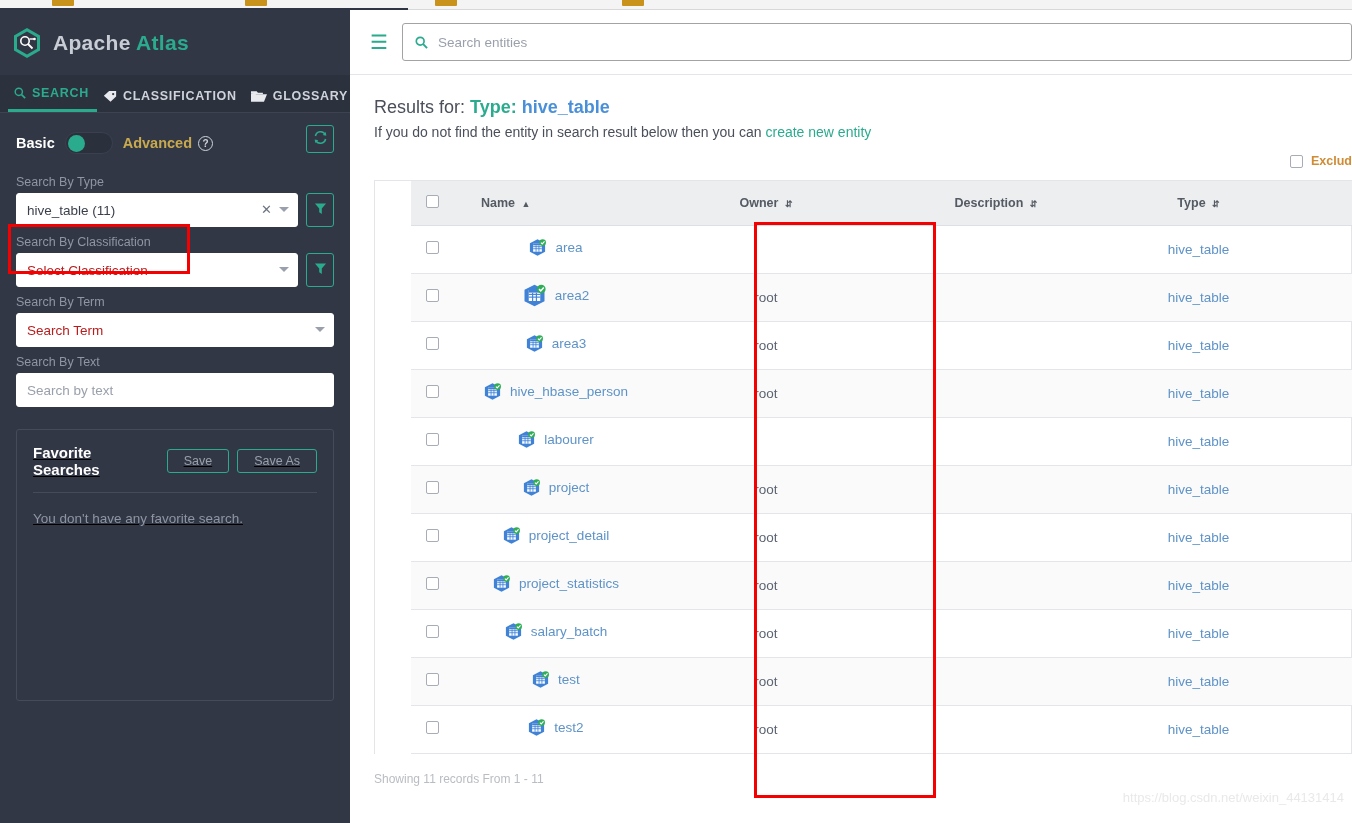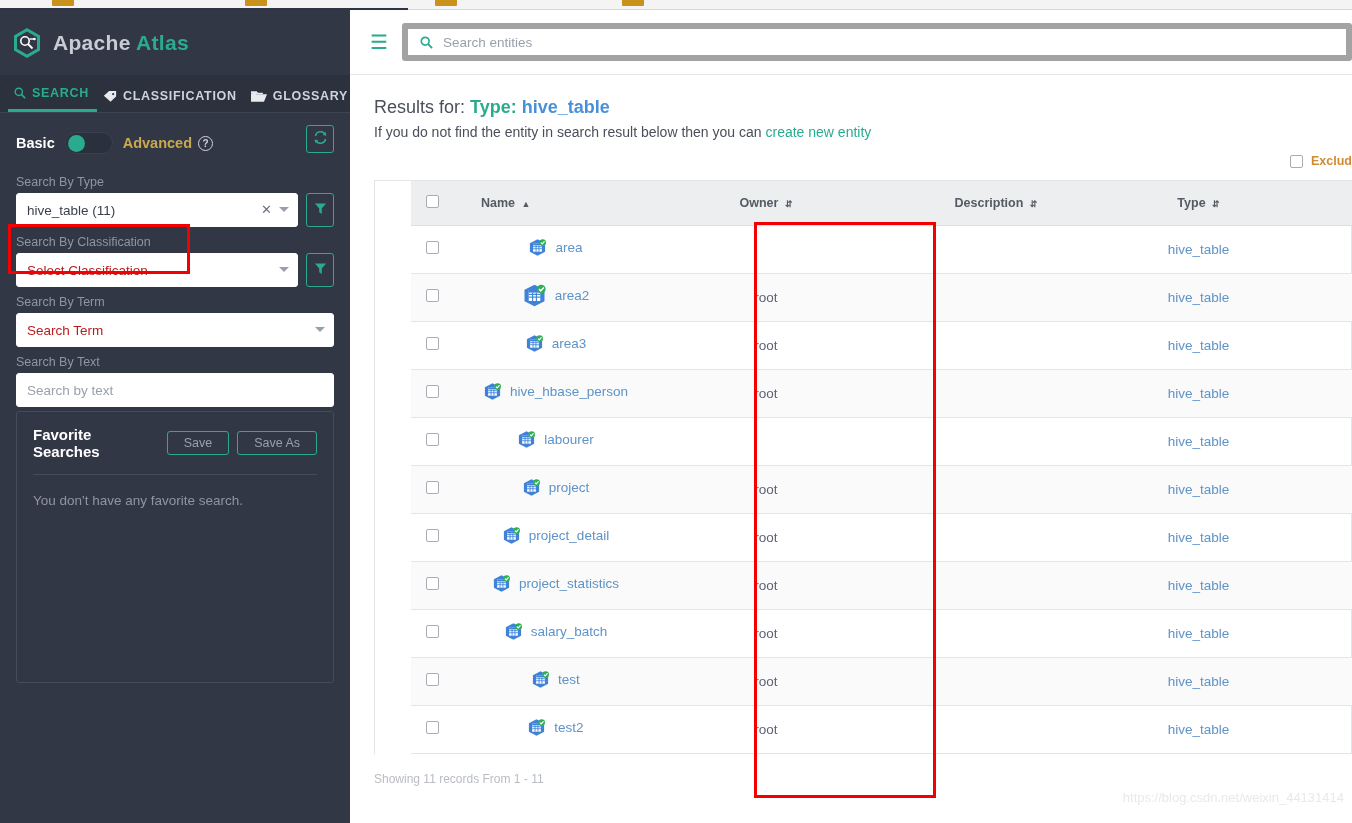--- a/index.html
+++ b/index.html
@@ -135,22 +135,22 @@
     background: transparent; color: #9aa0ab; font-size: 13.5px; cursor: pointer;
     font-family: "Liberation Sans", sans-serif;
   }
   .btn-search {
     width: 83px; height: 36px; border: none; border-radius: 3px;
     background: #2aab8e; color: #fff; font-size: 14px; font-weight: bold;
     cursor: pointer; font-family: "Liberation Sans", sans-serif;
   }
 
   .fav-panel {
-    margin-top: 4px; border: 1px solid #454b59; border-radius: 3px;
-    padding: 14px 16px 0 16px; height: 272px;
+    margin-top: 22px; border: 1px solid #454b59; border-radius: 3px;
+    padding: 14px 16px 0 16px; height: 272px; text-decoration: underline;
   }
   .fav-head { display: flex; align-items: center; }
   .fav-title { color: #fff; font-size: 15px; font-weight: bold; flex: 1; }
   .fav-btn {
     border: 1px solid #2aab8e; border-radius: 3px; background: transparent;
     color: #9aa0ab; font-size: 12.5px; padding: 4px 16px; margin-left: 8px;
     cursor: pointer; font-family: "Liberation Sans", sans-serif;
   }
   .fav-sep { height: 1px; background: #454b59; margin: 14px 0 0 0; }
   .fav-empty { color: #8f95a3; font-size: 13.5px; padding-top: 18px; }
@@ -162,21 +162,21 @@
   }
   .topbar {
     height: 65px; border-bottom: 1px solid #e3e5e8; display: flex;
     align-items: center; padding: 0 0 0 14px; background: #fff;
   }
   .hamburger {
     color: #2aab8e; font-size: 20px; cursor: pointer; padding: 0 14px 0 6px;
     line-height: 1;
   }
   .searchbox {
-    flex: 1; height: 38px; border: 6px solid #a3a3a3; border-radius: 3px;
+    flex: 1; height: 38px; border: 1px solid #a3a3a3; border-radius: 3px;
     display: flex; align-items: center; padding: 0 12px; margin-right: 0;
   }
   .searchbox .mag { color: #2aab8e; margin-right: 8px; display: flex; }
   .searchbox input {
     border: none; outline: none; flex: 1; font-size: 13.5px; color: #3b3f4a;
     font-family: "Liberation Sans", sans-serif;
   }
   .searchbox input::placeholder { color: #9aa0ab; }
 
   .results-area { padding: 22px 0 0 24px; }

